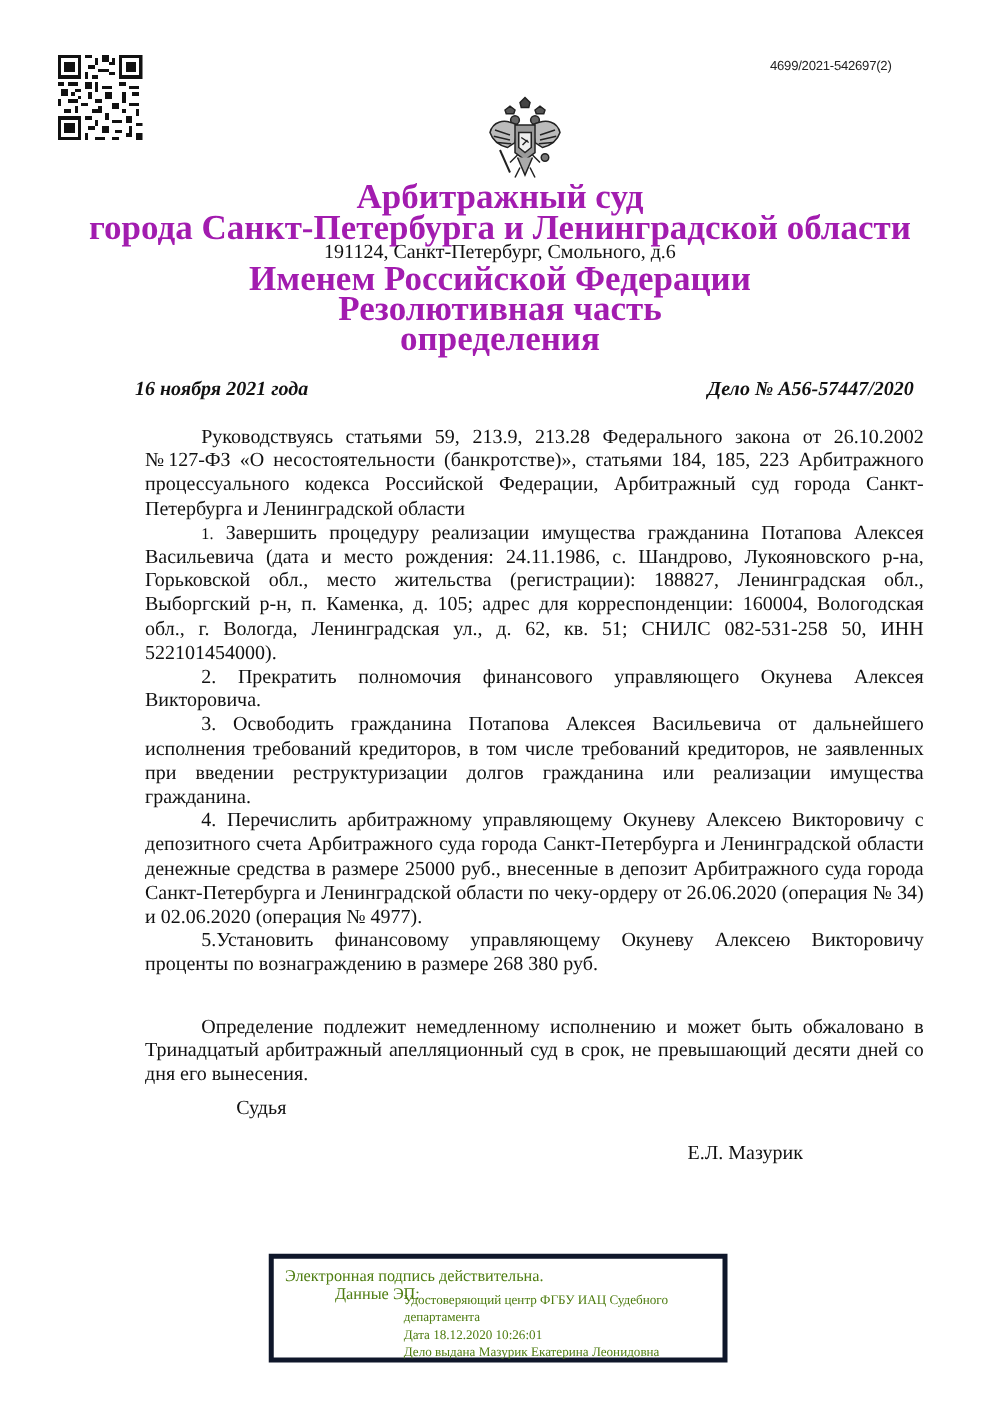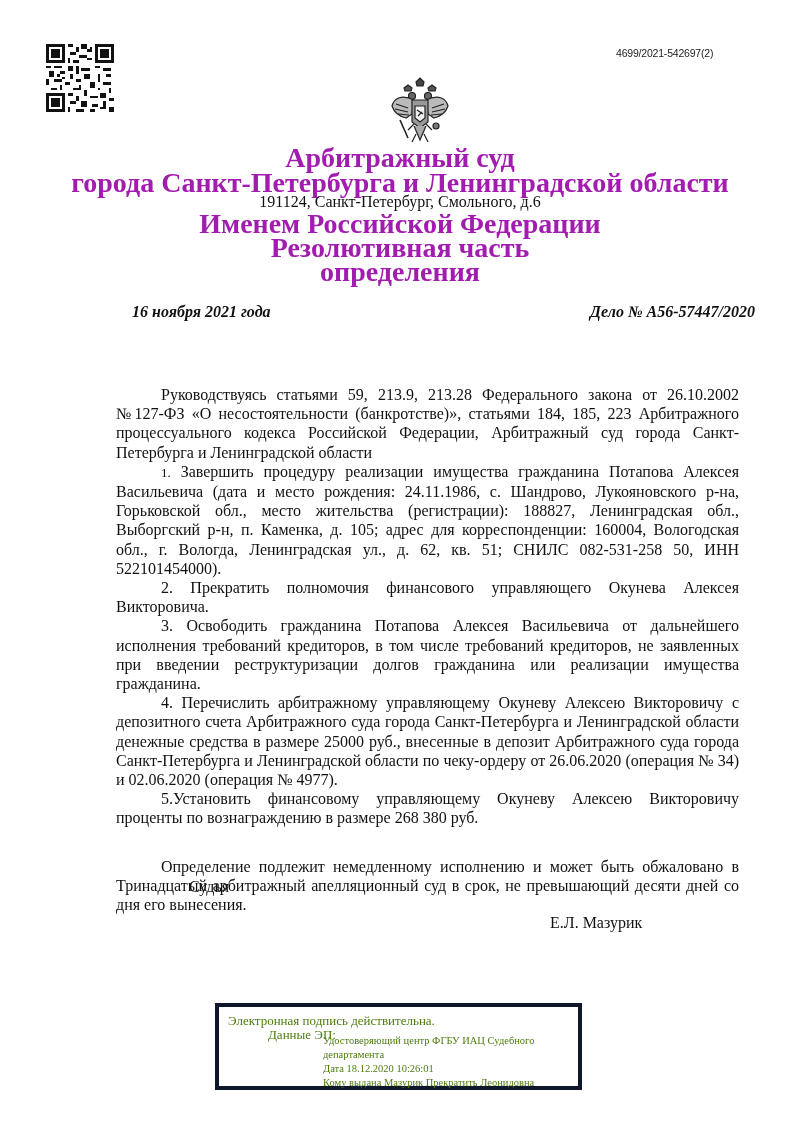--- a/index.html
+++ b/index.html
@@ -53,36 +53,35 @@
     .hdr-addr {
       left: 0; width: 800px;
       text-align: center;
       font-size: 16px;
       line-height: 14px;
       color: #111;
     }
 
     
     .meta-row {
-      left: 132px; width: 623px; top: 303px;
+      left: 108px; width: 623px; top: 303px;
       font-size: 16px;
       font-weight: bold;
       font-style: italic;
       display: flex;
       justify-content: space-between;
     }
 
     
     .body {
       left: 116px; width: 623px;
       font-size: 16px;
       line-height: 19.2px;
       text-align: justify;
       color: #111;
-      margin-top: 45px;
     }
     .body p {
       margin: 0;
       text-indent: 45px;
       text-align: justify;
     }
     .body p.center {
       text-indent: 0;
       text-align: center;
       font-weight: bold;
@@ -265,15 +264,15 @@
 <div class="abs sign-label">Судья</div>
 <div class="abs sign-name">Е.Л. Мазурик</div>
 
 <div class="abs esig">
   <div class="esig-valid">Электронная подпись действительна.</div>
   <div class="esig-label">Данные ЭП:</div>
   <div class="esig-details">
     <div>Удостоверяющий центр ФГБУ ИАЦ Судебного</div>
     <div>департамента</div>
     <div>Дата 18.12.2020 10:26:01</div>
-    <div>Кому выдана Мазурик Прекратить Леонидовна</div>
+    <div>Дело выдана Мазурик Екатерина Леонидовна</div>
   </div>
 </div>
 
 </body></html>

